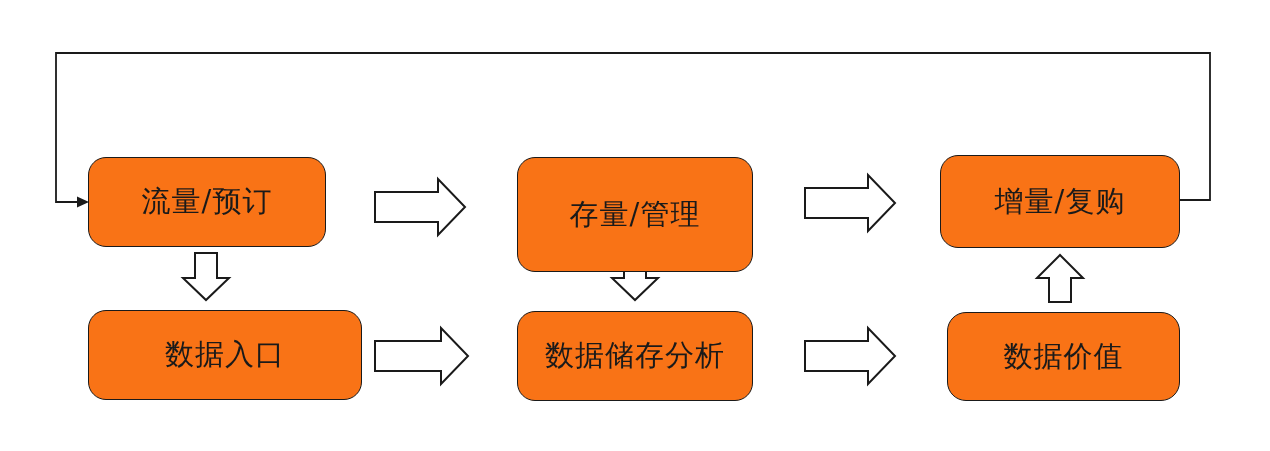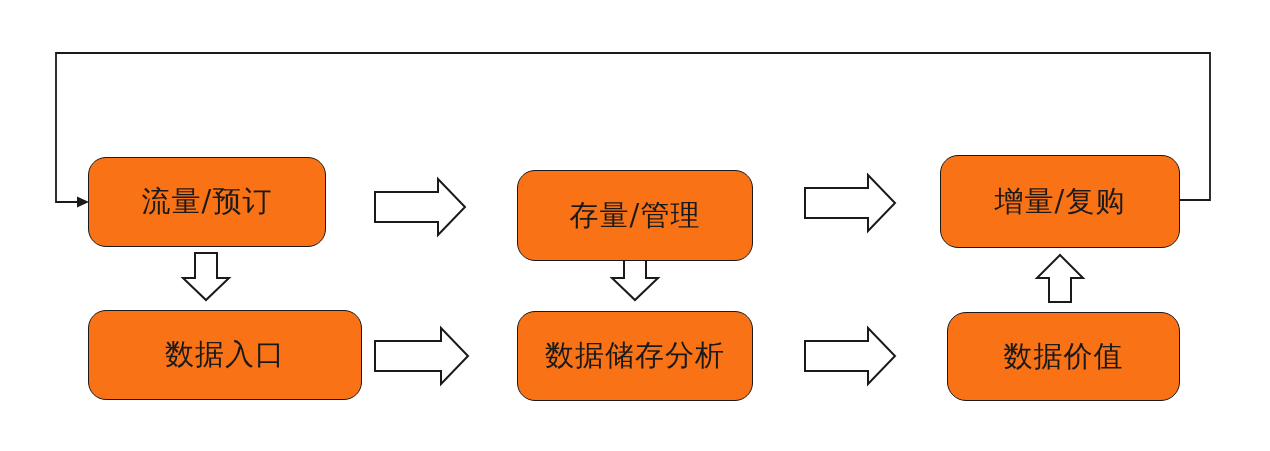--- a/index.html
+++ b/index.html
@@ -32,21 +32,21 @@
     align-items: center;
     justify-content: center;
   }
   .node-label {
     font-size: 29px;
     color: #1a1a1a;
     letter-spacing: 1px;
     white-space: nowrap;
   }
   .n1 { left: 88px;  top: 157px; width: 238px; height: 90px; }
-  .n2 { left: 517px; top: 170px; width: 236px; height: 91px; }
+  .n2 { left: 517px; top: 157px; width: 236px; height: 115px; }
   .n3 { left: 940px; top: 155px; width: 240px; height: 93px; }
   .n4 { left: 88px;  top: 310px; width: 274px; height: 90px; text-align: right; }
   .n5 { left: 517px; top: 311px; width: 236px; height: 90px; }
   .n6 { left: 947px; top: 312px; width: 233px; height: 89px; border-radius: 19px; }
   .block-arrow {
     fill: #ffffff;
     stroke: #1a1a1a;
     stroke-width: 2;
     stroke-linejoin: miter;
   }

